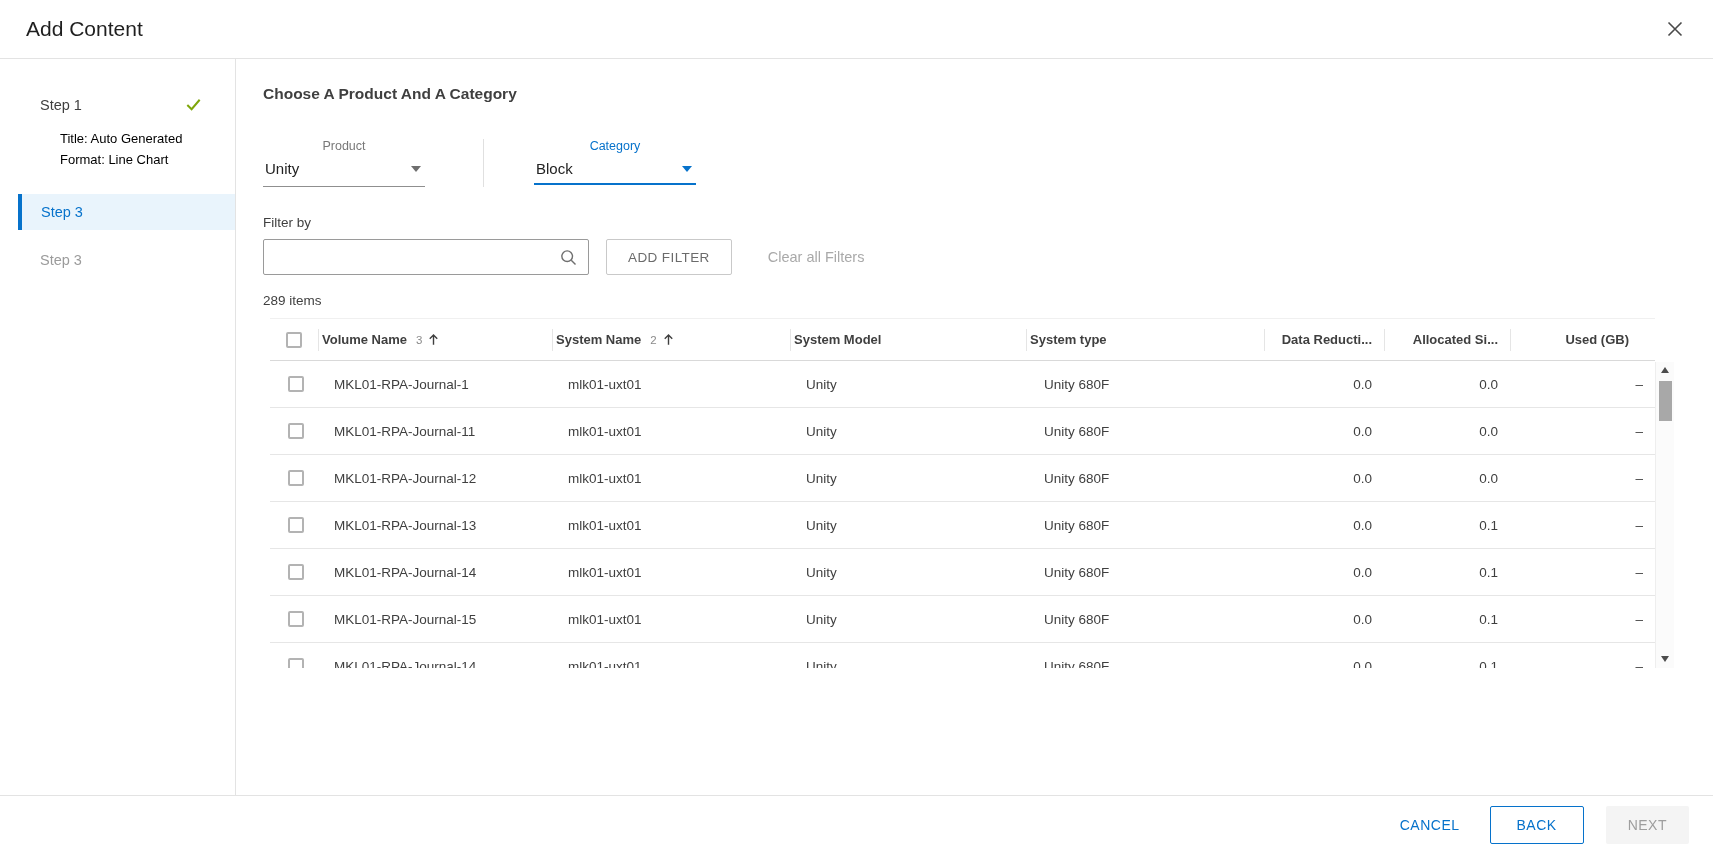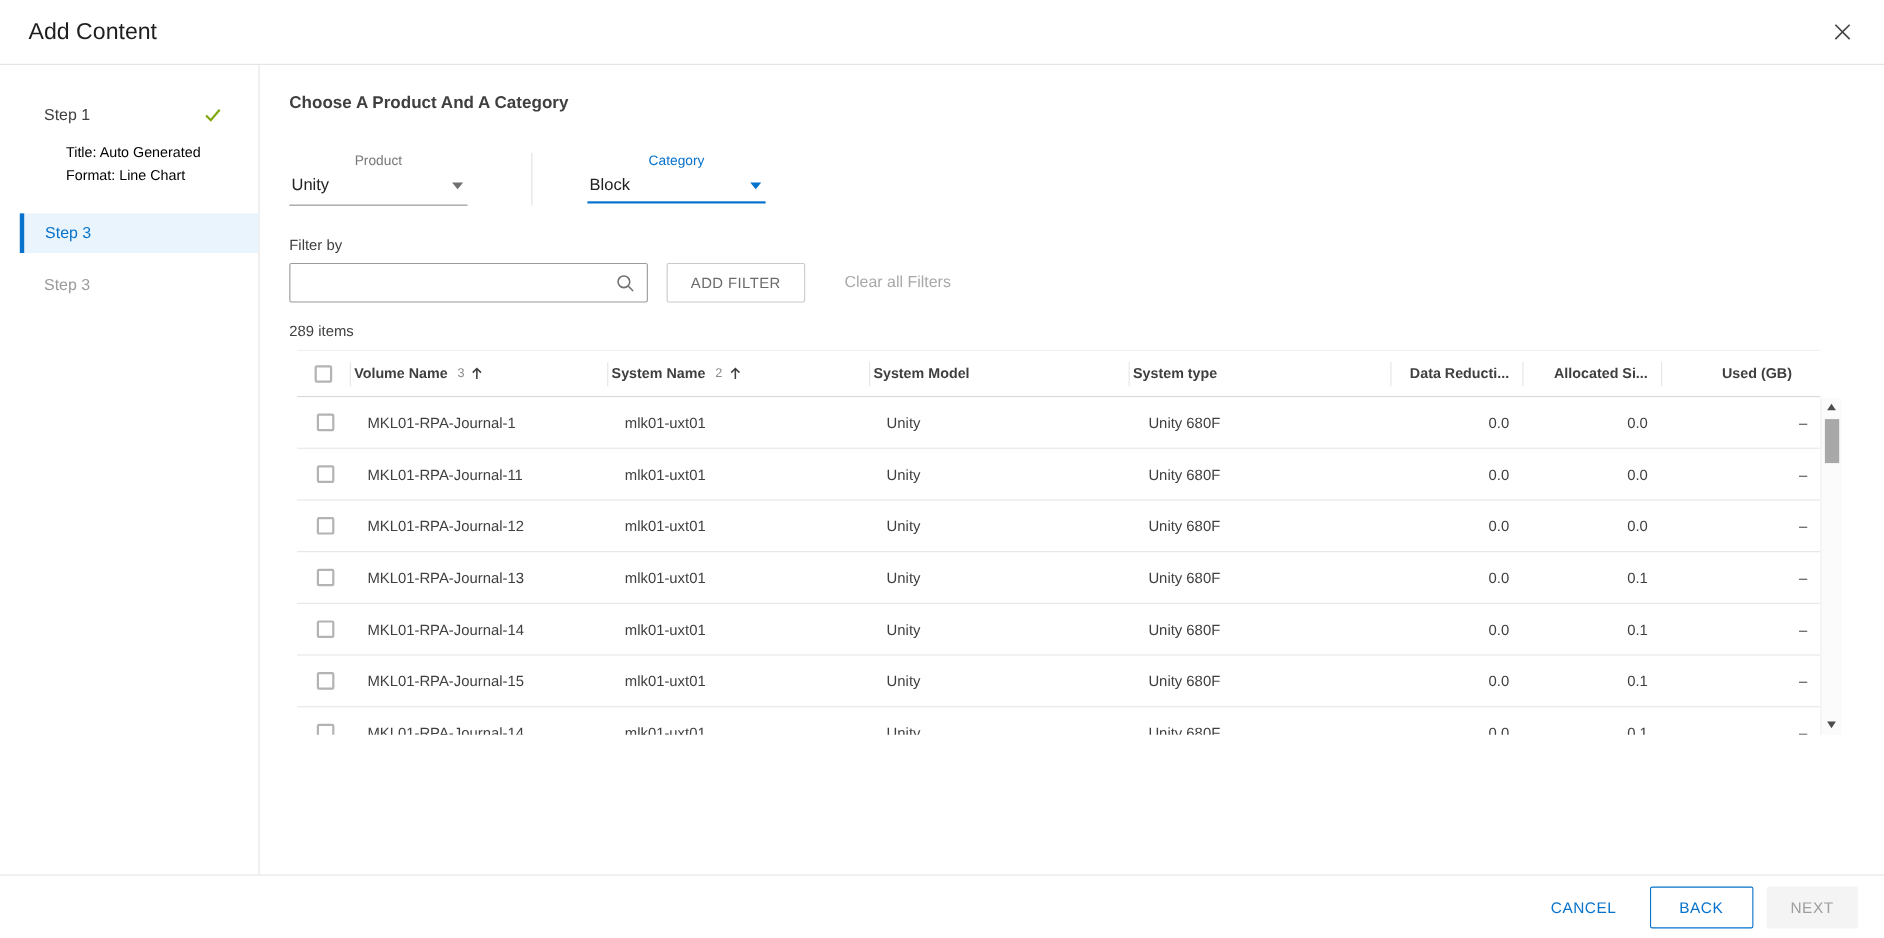--- a/index.html
+++ b/index.html
@@ -92,21 +92,21 @@
     border-top:6px solid #4d4d4d; }
   .scroll-thumb { width:13px; height:40px; margin:3px auto 0; background:#a8a8a8; cursor:grab; }
 
   
   .dlg-footer { flex:0 0 58px; border-top:1px solid #e3e3e3; display:flex; align-items:center;
     justify-content:flex-end; padding-right:24px; background:#fff; }
   .btn-text { color:#0672CB; background:none; border:none; font-size:14px; font-weight:500;
     letter-spacing:0.5px; margin-right:30px; cursor:pointer; font-family:inherit; }
   .btn-outline { color:#0672CB; background:#fff; border:1px solid #0672CB; border-radius:2px;
     height:38px; padding:0 26px; font-size:14px; font-weight:500; letter-spacing:0.5px;
-    margin-right:12px; cursor:pointer; font-family:inherit; }
+    margin-right:22px; cursor:pointer; font-family:inherit; }
   .btn-disabled { color:#9e9e9e; background:#f4f4f4; border:none; border-radius:2px;
     height:38px; padding:0 22px; font-size:14px; font-weight:500; letter-spacing:0.5px;
     cursor:default; font-family:inherit; }
 </style>
 </head>
 <body>
 
 <div class="dialog">
 
   <div class="dlg-header">

